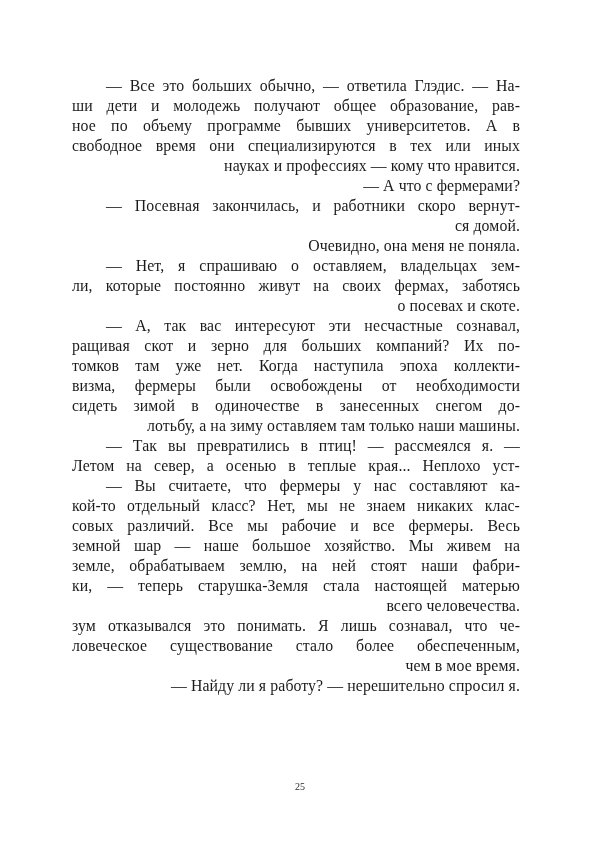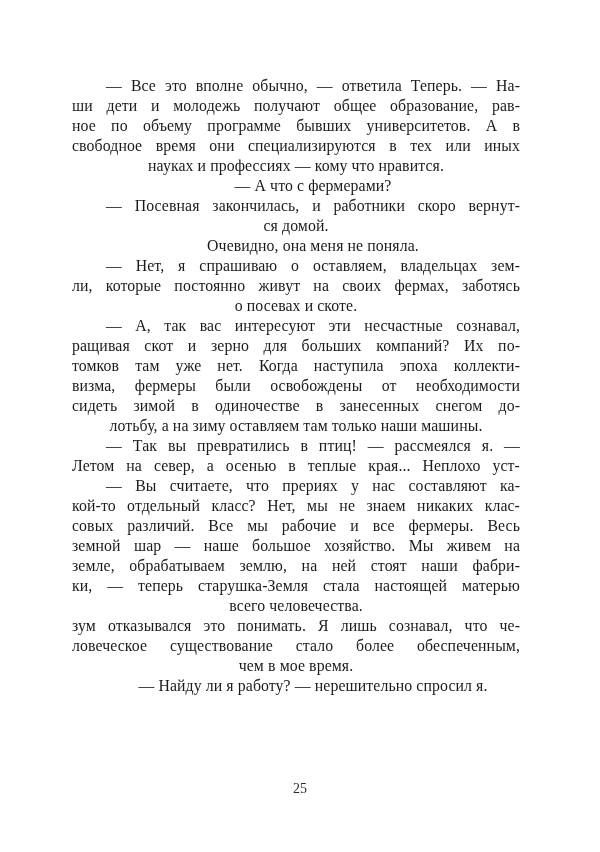--- a/index.html
+++ b/index.html
@@ -23,47 +23,47 @@
     top: 76px;
     width: 448px;
     color: #1b1b1b;
     font-size: 15.8px;
   }
   .paragraph { margin: 0; padding: 0; }
   .line {
     height: 20px;
     line-height: 20px;
     overflow: hidden;
-    text-align: center;
+    text-align: right;
     letter-spacing: 0.1px;
   }
   .line.just {
     text-align: justify;
     text-align-last: justify;
   }
   .line.first {
     text-indent: 34px;
   }
   .page-number {
     position: absolute;
     left: 0;
     top: 781px;
     width: 600px;
     text-align: center;
-    font-size: 14px;
+    font-size: 10px;
     color: #2a2a2a;
   }
 </style>
 </head>
 <body>
 
 <div class="page">
   <div class="text-block">
       <div class="paragraph">
-        <div class="line first just">— Все это вполне обычно, — ответила Теперь. — На-</div>
+        <div class="line first just">— Все это больших обычно, — ответила Глэдис. — На-</div>
         <div class="line just">ши дети и молодежь получают общее образование, рав-</div>
         <div class="line just">ное по объему программе бывших университетов. А в</div>
         <div class="line just">свободное время они специализируются в тех или иных</div>
         <div class="line last">науках и профессиях — кому что нравится.</div>
       </div>
       <div class="paragraph">
         <div class="line first last">— А что с фермерами?</div>
       </div>
       <div class="paragraph">
         <div class="line first just">— Посевная закончилась, и работники скоро вернут-</div>
@@ -83,21 +83,21 @@
         <div class="line just">томков там уже нет. Когда наступила эпоха коллекти-</div>
         <div class="line just">визма, фермеры были освобождены от необходимости</div>
         <div class="line just">сидеть зимой в одиночестве в занесенных снегом до-</div>
         <div class="line last">лотьбу, а на зиму оставляем там только наши машины.</div>
       </div>
       <div class="paragraph">
         <div class="line first just">— Так вы превратились в птиц! — рассмеялся я. —</div>
         <div class="line just">Летом на север, а осенью в теплые края... Неплохо уст-</div>
       </div>
       <div class="paragraph">
-        <div class="line first just">— Вы считаете, что прериях у нас составляют ка-</div>
+        <div class="line first just">— Вы считаете, что фермеры у нас составляют ка-</div>
         <div class="line just">кой-то отдельный класс? Нет, мы не знаем никаких клас-</div>
         <div class="line just">совых различий. Все мы рабочие и все фермеры. Весь</div>
         <div class="line just">земной шар — наше большое хозяйство. Мы живем на</div>
         <div class="line just">земле, обрабатываем землю, на ней стоят наши фабри-</div>
         <div class="line just">ки, — теперь старушка-Земля стала настоящей матерью</div>
         <div class="line last">всего человечества.</div>
       </div>
       <div class="paragraph">
         <div class="line just">зум отказывался это понимать. Я лишь сознавал, что че-</div>
         <div class="line just">ловеческое существование стало более обеспеченным,</div>

